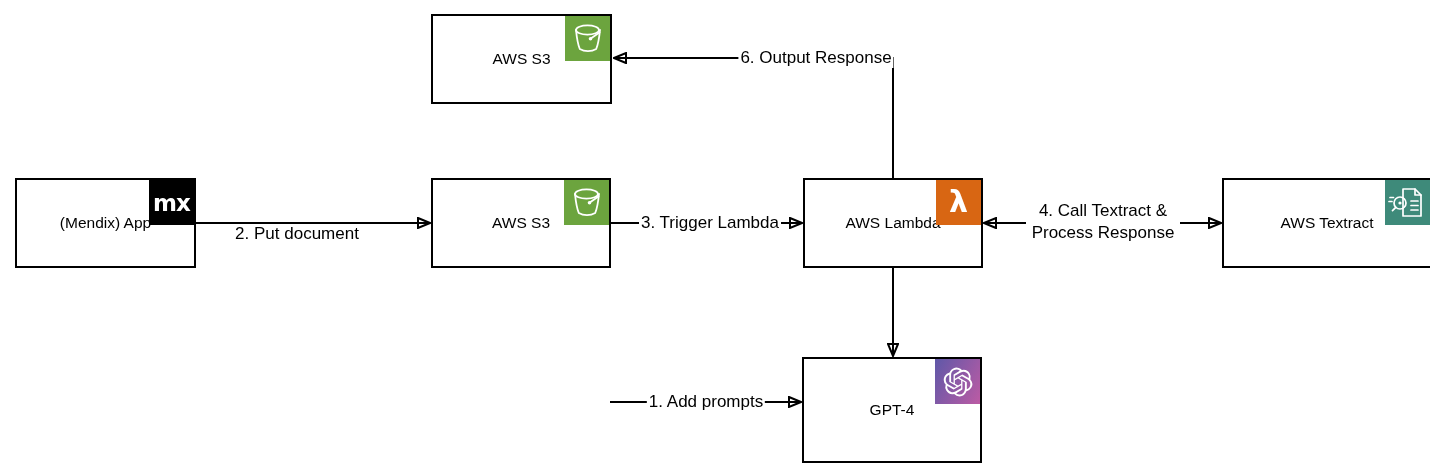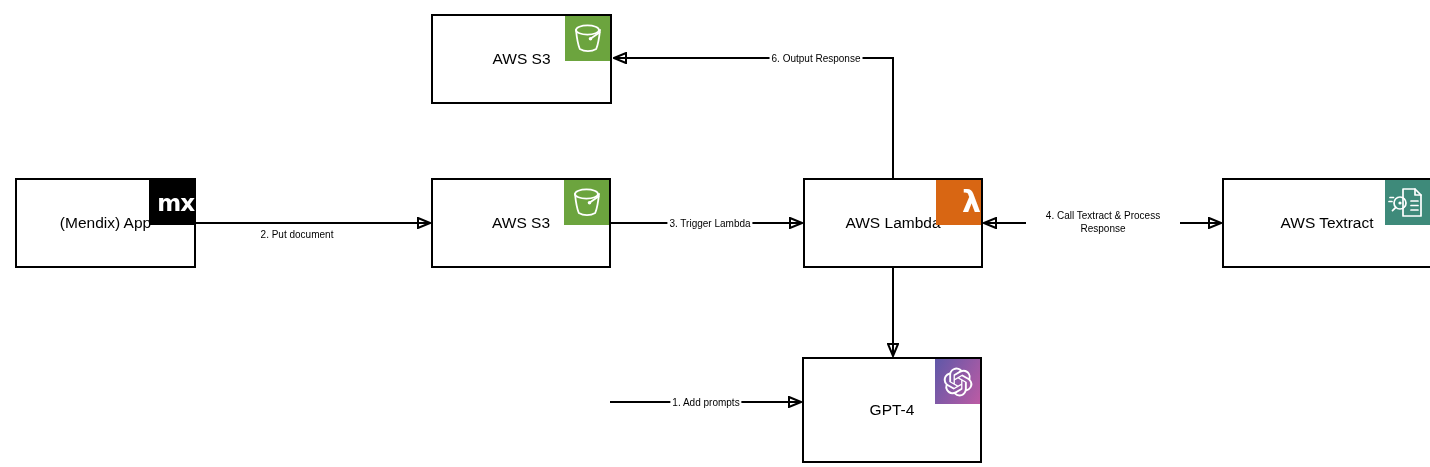--- a/index.html
+++ b/index.html
@@ -9,33 +9,33 @@
   }
   .wires{position:absolute;left:0;top:0;z-index:1;}
   .wires path{stroke:var(--line-black,#000);stroke-width:2;fill:none;}
   .node{
     position:absolute;z-index:2;background:#ffffff;border:2px solid #000;
     box-sizing:border-box;display:flex;align-items:center;justify-content:center;
   }
   .node-label{font-size:15.5px;line-height:1.2;white-space:nowrap;}
   .icon{
     position:absolute;top:0;right:0;width:45px;height:45px;
-    display:flex;align-items:center;justify-content:flex-end;box-sizing:border-box;
+    display:flex;align-items:center;justify-content:center;box-sizing:border-box;
   }
   .icon svg{display:block;}
   .icon-s3{background:var(--s3-green,#6CA43E);}
   .icon-lambda{background:var(--lambda-orange,#D86613);}
   .icon-textract{background:var(--textract-teal,#3E8A7A);}
   .icon-gpt{background:linear-gradient(118deg,var(--gpt-grad-start,#5F58A8) 0%,var(--gpt-grad-end,#BC5BA4) 100%);}
   .icon-mendix{background:var(--mendix-black,#000);}
   .glyph-mx{color:#fff;font-weight:bold;font-size:23px;letter-spacing:-1px;font-family:"DejaVu Sans", sans-serif;}
   .glyph-lambda{color:#fff;font-weight:bold;font-size:30px;font-family:"DejaVu Sans", sans-serif;margin-top:-3px;}
   .edge-label{
     position:absolute;z-index:3;transform:translate(-50%,-50%);
-    background:#ffffff;font-size:10px;white-space:nowrap;padding:0 2px;text-align:center;
+    background:#ffffff;font-size:17px;white-space:nowrap;padding:0 2px;text-align:center;
   }
   .edge-label.wrap{white-space:normal;width:150px;line-height:1.3;}
 </style>
 </head>
 <body>
 
 <div class="stage">
 
   <svg class="wires" width="1430" height="467">
     <defs>

